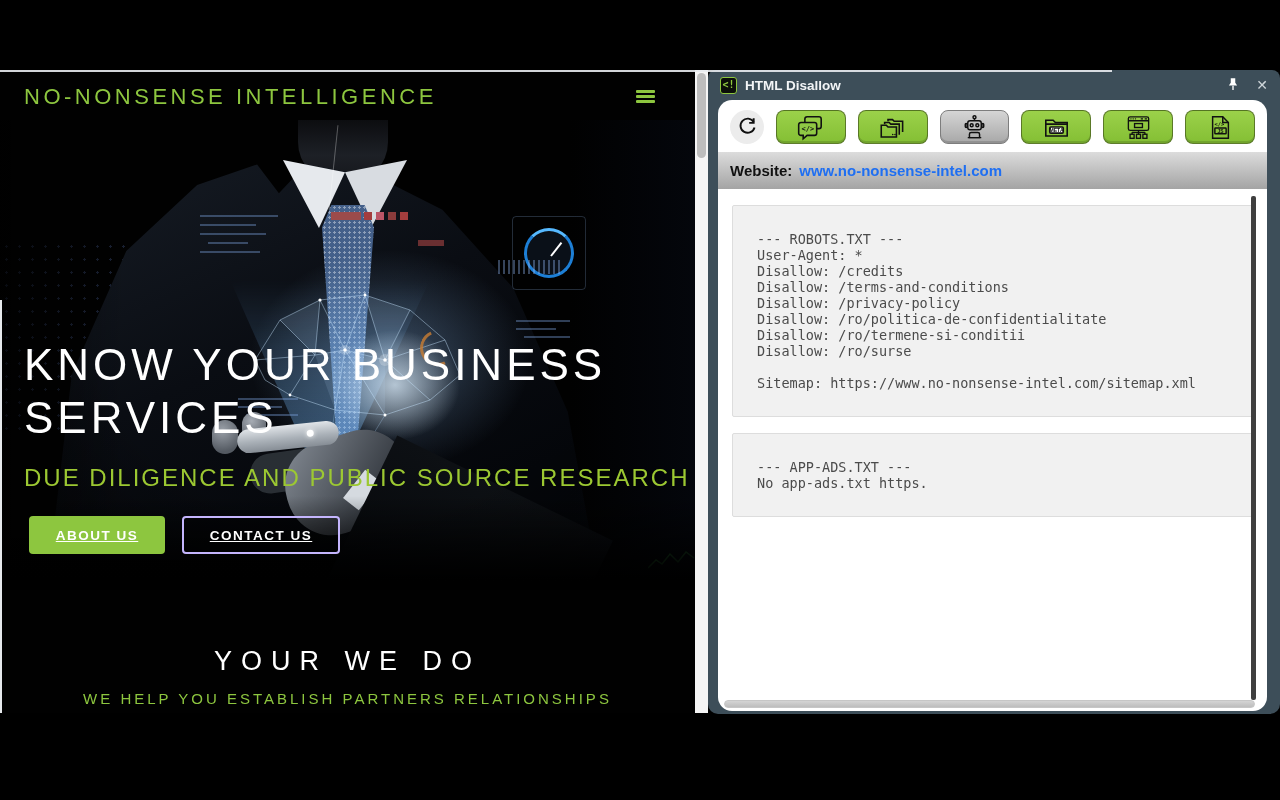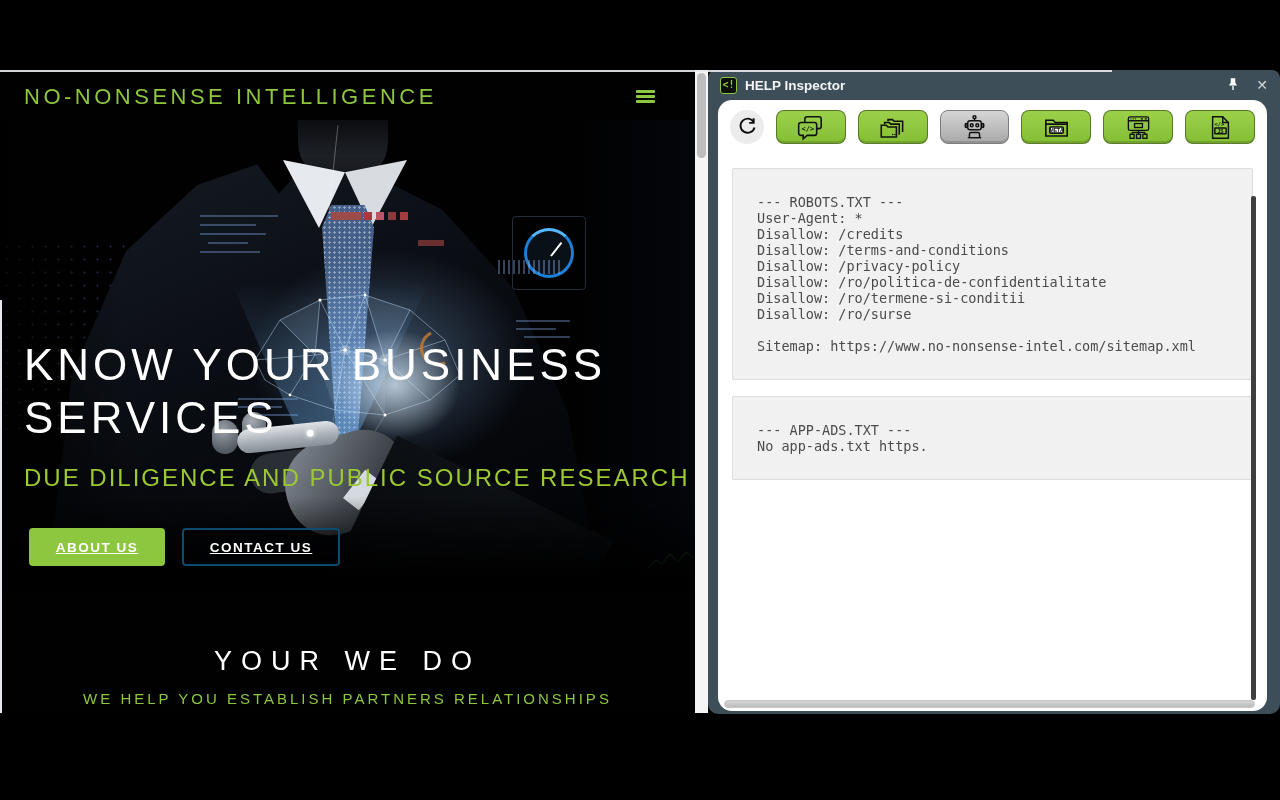--- a/index.html
+++ b/index.html
@@ -73,23 +73,23 @@
     background:linear-gradient(to top,#000 2%,transparent 20%),
       linear-gradient(to right,rgba(0,0,0,.55),transparent 18%,transparent 82%,rgba(8,14,28,.4)),
       radial-gradient(ellipse at 50% 42%,transparent 52%,rgba(0,0,0,.55) 96%);}
 
   .hero-h{position:absolute;left:24px;top:268px;z-index:6;color:#fff;font-weight:300;
     font-size:44px;line-height:53px;letter-spacing:4px;}
   .hero-sub{position:absolute;left:24px;top:394px;width:671px;overflow:hidden;white-space:nowrap;
     z-index:6;color:#9cc832;font-size:24px;letter-spacing:2px;}
   .hero-btns{position:absolute;left:29px;top:446px;z-index:6;display:flex;gap:17px;}
   .btn{height:38px;display:flex;align-items:center;justify-content:center;border-radius:4px;
-    font-size:13.5px;font-weight:bold;letter-spacing:1.5px;color:#fff;text-decoration:underline;cursor:pointer;margin-top:12px;}
+    font-size:13.5px;font-weight:bold;letter-spacing:1.5px;color:#fff;text-decoration:underline;cursor:pointer;}
   .btn-solid{width:136px;background:#8dc63f;}
-  .btn-outline{width:158px;border:2px solid #0c4a6e;background:rgba(0,0,0,.25);}
+  .btn-outline{width:158px;border:2px solid #c4b5fd;background:rgba(0,0,0,.25);}
   .wwd-title{position:absolute;left:0;top:576px;width:695px;text-align:center;z-index:6;
     color:#fff;font-size:27px;letter-spacing:9px;font-weight:300;}
   .wwd-sub{position:absolute;left:0;top:620px;width:695px;text-align:center;z-index:6;
     color:#8dc63f;font-size:15px;letter-spacing:3px;}
 
   .page-scroll{position:absolute;left:695px;top:0;width:13px;height:643px;background:#f5f5f5;z-index:8;}
   .page-scroll i{position:absolute;left:2px;top:3px;width:9px;height:85px;background:#bdbdbd;border-radius:5px;}
 
   
   .frame{position:absolute;left:708px;top:0;width:572px;height:644px;background:#3d4e59;
@@ -234,21 +234,21 @@
     <div class="wwd-sub">WE HELP YOU ESTABLISH PARTNERS RELATIONSHIPS</div>
   </div>
 
   <div class="page-scroll">
     <i></i>
   </div>
 
   <div class="frame">
     <div class="titlebar">
       <div class="logo">&lt;!</div>
-      <div class="tb-title">HELP Inspector</div>
+      <div class="tb-title">HTML Disallow</div>
       <svg class="pin" viewBox="0 0 24 24">
         <path d="M9 3 h6 v6 l2.5 3.5 H6.5 L9 9 Z" fill="#fff"></path>
         <line x1="12" y1="13" x2="12" y2="18.5" stroke="#fff" stroke-width="1.8"></line>
       </svg>
       <div class="close">✕</div>
     </div>
 
     <div class="panel-body">
       <div class="toolbar">
         <div class="tb-refresh">
@@ -324,20 +324,24 @@
           <svg width="27" height="27" viewBox="0 0 24 24" fill="none" stroke="#111" stroke-width="1.3">
             <path d="M5 2.5 h9 l5 5 V21.5 H5 Z"></path>
             <path d="M14 2.5 v5 h5"></path>
             <text x="11" y="11" font-family="DejaVu Sans Mono, monospace" font-size="4.8" font-weight="bold" fill="#111" stroke="none" text-anchor="middle">&lt;/&gt;</text>
             <rect x="7" y="12.5" width="10" height="5" rx="0.5"></rect>
             <text x="12" y="16.5" font-family="Liberation Sans, sans-serif" font-size="4.4" font-weight="bold" fill="#111" stroke="none" text-anchor="middle">JS</text>
           </svg>
         </div>
       </div>
 
+      <div class="site-row">
+        <span class="lbl">Website:</span>
+        <span class="url">www.no-nonsense-intel.com</span>
+      </div>
 
       <div class="content">
         <div class="txt-box">
           <pre>--- ROBOTS.TXT ---
 User-Agent: *
 Disallow: /credits
 Disallow: /terms-and-conditions
 Disallow: /privacy-policy
 Disallow: /ro/politica-de-confidentialitate
 Disallow: /ro/termene-si-conditii

